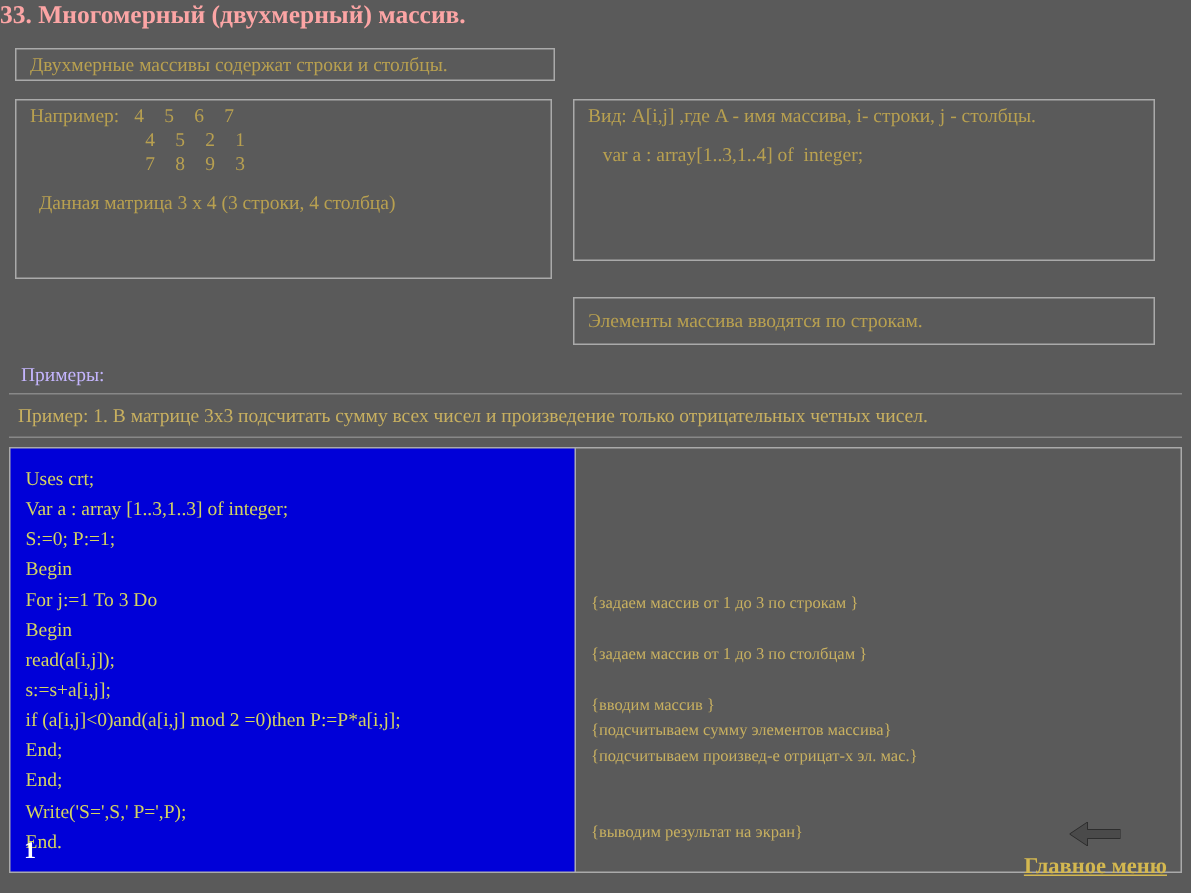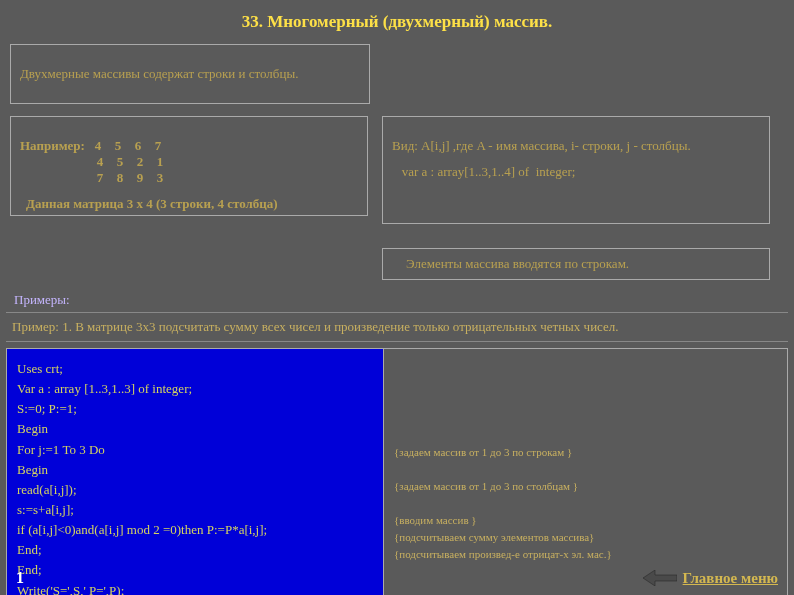--- a/index.html
+++ b/index.html
@@ -7,30 +7,29 @@
   width: 794px;
   height: 595px;
   background: #5a5a5a;
   font-family: "Times New Roman", serif;
   font-size: 13px;
   color: #b8a050;
   position: relative;
   overflow: hidden;
 }
 .title {
-  text-align: center;
-  color: #fde047;
+  color: #fca5a5;
   font-weight: bold;
   font-size: 17px;
-  padding: 12px 0 6px 0;
+  padding: 0 0 6px 0;
 }
 .box {
   border: 1px solid #aaa;
   background: #5a5a5a;
-  padding: 21px 9px;
+  padding: 2px 9px;
   margin: 6px;
 }
 .row { display: flex; }
 .left-col { width: 370px; }
 .right-col { width: 400px; margin-left: 2px; }
 .examples-label { margin: 6px 10px 4px 14px; color: #c4b5fd; }
 .example-text { padding: 6px 8px 4px 12px; color: #c8b060; }
 .code-row { display: flex; margin: 6px; gap: 0; }
 .code-block {
   background: #0000d8;
@@ -65,39 +64,40 @@
 .page-num { color: #fff; font-size: 16px; font-weight: bold; }
 .main-menu {
   margin-left: auto;
   color: #d4b850;
   font-weight: bold;
   font-size: 15px;
   text-decoration: underline;
   display: flex;
   align-items: center;
   gap: 6px;
+  flex-direction: column;
 }
 .arrow {
   display: inline-block;
 }
 .arrow svg { display: block; }
 .spacer-sm { height: 10px; }
 </style>
 </head>
 <body>
 
 <div class="title">33. Многомерный (двухмерный) массив.</div>
 
 <div class="box" style="margin:6px 10px; width:360px;">
   <span>Двухмерные массивы содержат строки и столбцы.</span>
 </div>
 
 <div class="row" style="padding:0 4px;">
   <div class="left-col">
-    <div class="box" style="height:100px;font-weight:bold;">
+    <div class="box" style="height:120px;">
       <div>
         <span>Например:</span>
         <span style="display:inline-block; vertical-align:top;">
           <span class="matrix-row">
             <span class="matrix-cell">4</span>
             <span class="matrix-cell">5</span>
             <span class="matrix-cell">6</span>
             <span class="matrix-cell">7</span>
           </span>
         </span>
@@ -117,21 +117,21 @@
       <div class="spacer-sm"></div>
       <div style="padding-left:6px;">Данная матрица 3 x 4 (3 строки, 4 столбца)</div>
     </div>
   </div>
   <div class="right-col">
     <div class="box" style="height:108px;">
       <div>Вид:  A[i,j]  ,где  A - имя массива, i- строки, j - столбцы.</div>
       <div class="spacer-sm"></div>
       <div style="white-space:pre;">   var a : array[1..3,1..4] of  integer;</div>
     </div>
-    <div class="box" style="padding:7px 23px;margin-top:24px;">
+    <div class="box" style="padding:7px 9px;margin-top:24px;">
       <span>Элементы массива вводятся по строкам.</span>
     </div>
   </div>
 </div>
 
 <div class="examples-label">Примеры:</div>
 
 <div style="border-top:1px solid #888; margin:0 6px;"></div>
 
 <div class="example-text">Пример: 1.  В матрице 3x3  подсчитать сумму всех чисел и произведение только отрицательных четных чисел.</div>

